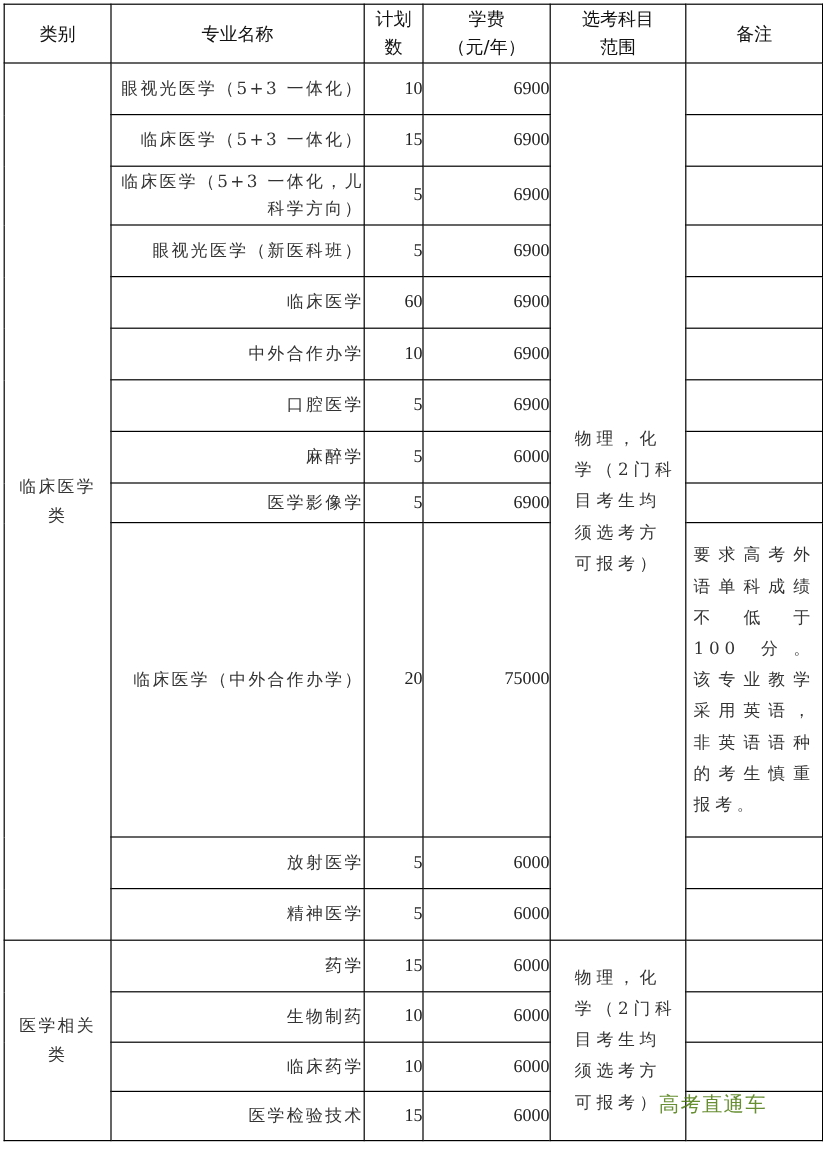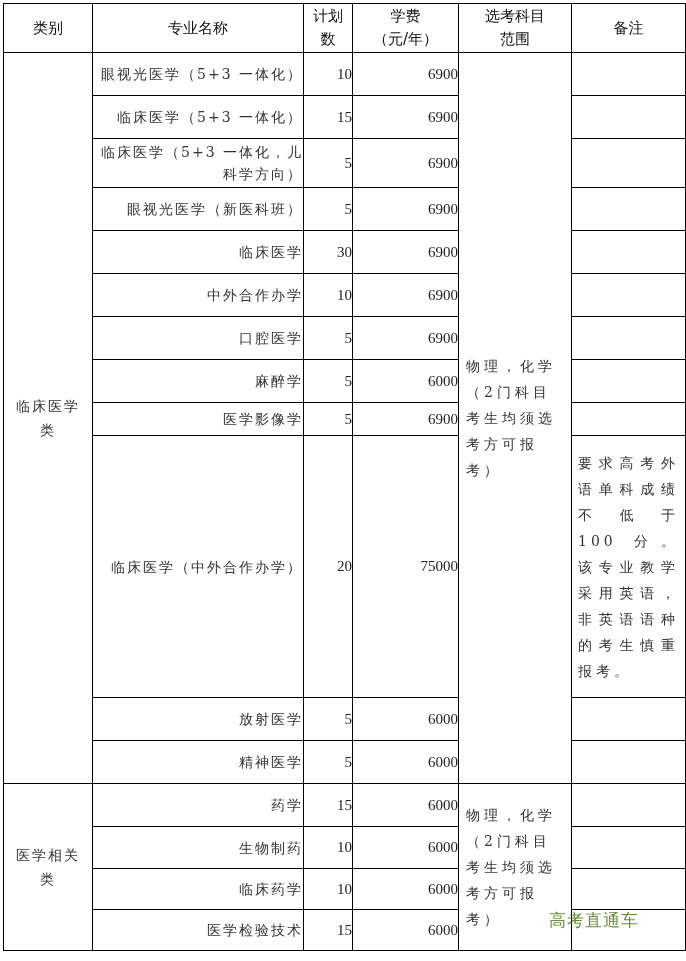--- a/index.html
+++ b/index.html
@@ -5,21 +5,21 @@
   html, body { margin:0; padding:0; background:#ffffff; }
   body { width:686px; height:961px; position:relative; overflow:hidden;
          font-family:"DejaVu Serif","Liberation Serif",serif; color:#222; }
   table { position:absolute; left:3px; top:3px; border-collapse:collapse; table-layout:fixed; width:682px; }
   td, th { border:1.5px solid #000; padding:0; font-weight:normal; vertical-align:middle; }
   th { font-family:"DejaVu Sans","Liberation Sans",sans-serif; font-size:15px; text-align:center; line-height:23px; color:#111; }
   td { font-size:14px; color:#333; }
   td.name { text-align:right; padding-left:7px; letter-spacing:2px; line-height:22px; }
   td.num { text-align:right; font-family:"Liberation Serif",serif; font-size:15px; color:#222; }
   td.cat { text-align:center; letter-spacing:2px; line-height:24px; padding:0 4px; }
-  td.subj { text-align:left; padding:0 6px 0 7px; letter-spacing:4px; line-height:26px; vertical-align:middle; }
+  td.subj { text-align:left; padding:0 6px 0 20px; letter-spacing:4px; line-height:26px; vertical-align:middle; }
   td.note { text-align:justify; padding:0 6px; letter-spacing:4px; line-height:26px; }
   .watermark { position:absolute; left:549px; top:909px; font-family:"DejaVu Sans","Liberation Sans",sans-serif;
                font-size:17px; color:#4d7c0f; letter-spacing:1px; opacity:0.85; }
 </style>
 </head>
 <body>
 
 <table>
   <colgroup>
     <col style="width:89px">
@@ -60,21 +60,21 @@
     <td></td>
   </tr>
   <tr style="height:43px">
     <td class="name">眼视光医学（新医科班）</td>
     <td class="num">5</td>
     <td class="num">6900</td>
     <td></td>
   </tr>
   <tr style="height:43px">
     <td class="name">临床医学</td>
-    <td class="num">30</td>
+    <td class="num">60</td>
     <td class="num">6900</td>
     <td></td>
   </tr>
   <tr style="height:43px">
     <td class="name">中外合作办学</td>
     <td class="num">10</td>
     <td class="num">6900</td>
     <td></td>
   </tr>
   <tr style="height:43px">

